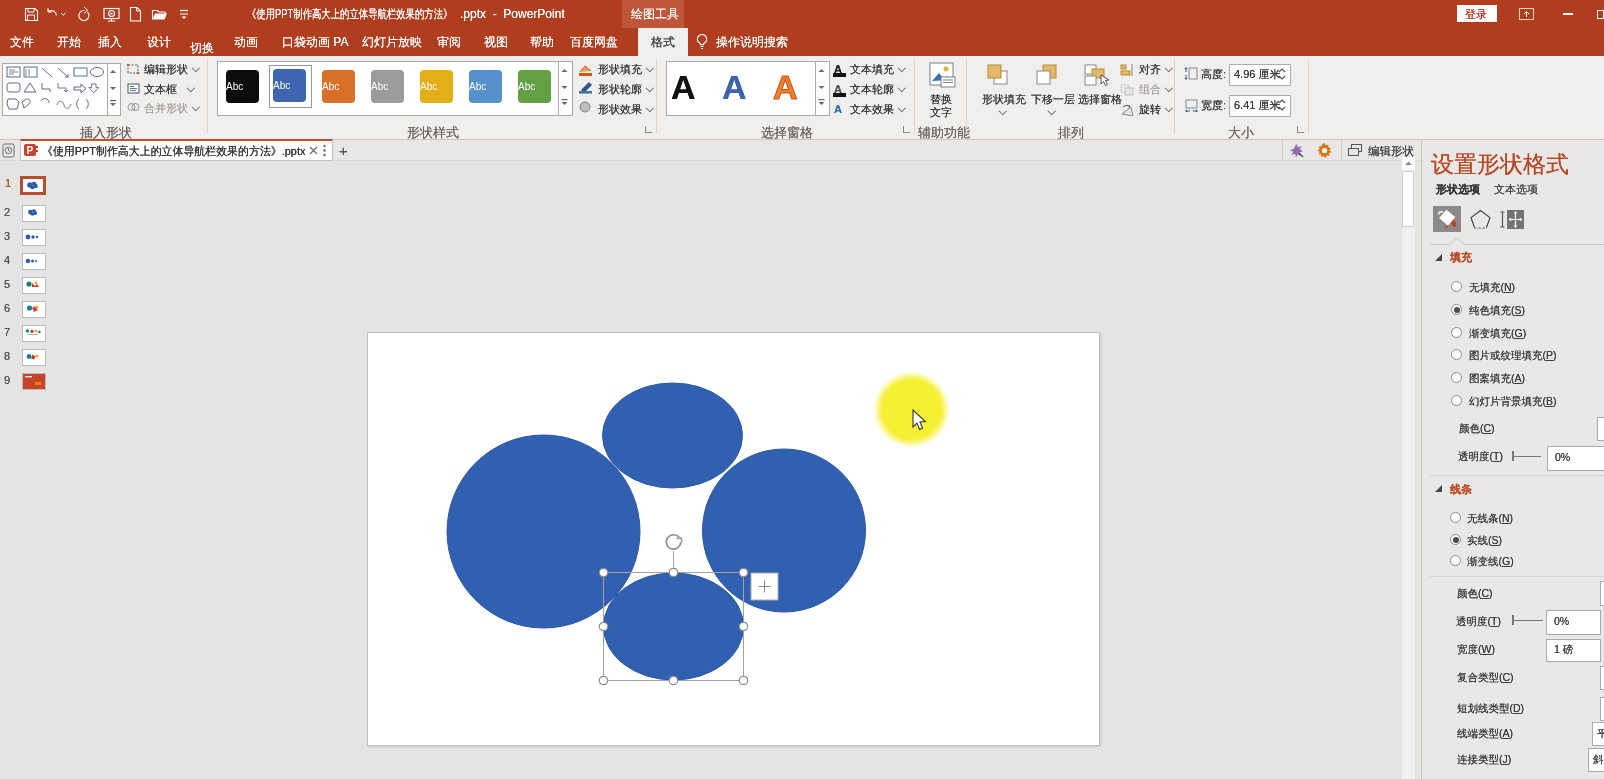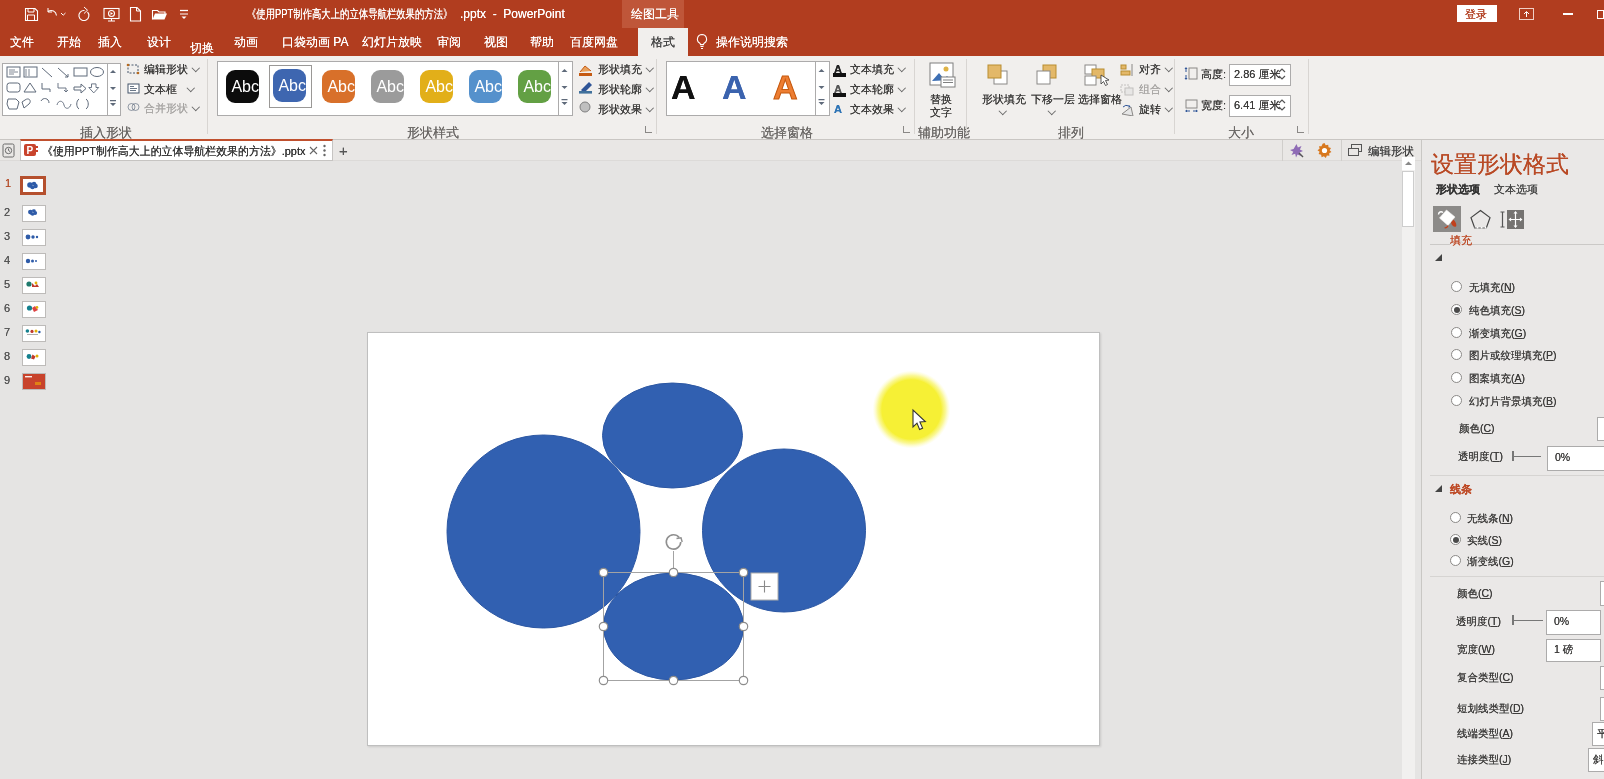--- a/index.html
+++ b/index.html
@@ -3,21 +3,21 @@
 <style>
 html,body{margin:0;padding:0}
 body{width:1604px;height:779px;overflow:hidden;font-family:"Liberation Sans",sans-serif;background:#E5E4E3;position:relative}
 .ab{position:absolute}
 .tx{position:absolute;white-space:nowrap;color:#3b3a39;font-size:11px;line-height:1;text-shadow:0 0 .6px currentColor}
 .t12{font-size:12px}
 .sx{display:inline-block;transform:scaleX(.78);transform-origin:0 0}
 .wt{color:#fff}
 svg{display:block}
 .gallery{background:#fff;border:1px solid #ACABAB}
-.abc{position:absolute;width:33px;height:33px;border-radius:9px;color:#fff;font-size:16px;text-align:right;line-height:33px;top:0}
+.abc{position:absolute;width:33px;height:33px;border-radius:4px;color:#fff;font-size:10px;text-align:left;line-height:33px;top:0}
 .vsep{position:absolute;width:1px;top:59px;height:75px;background:#D8D5D2}
 .glabel{position:absolute;top:124px;font-size:13px;color:#6b6866;white-space:nowrap;text-shadow:0 0 .5px currentColor}
 .dlg{position:absolute;width:6px;height:6px;border-left:1.2px solid #8a8886;border-bottom:1.2px solid #8a8886}
 .radio{position:absolute;width:9px;height:9px;border:1px solid #8b8987;border-radius:50%;background:#fff}
 .radio.sel:after{content:"";position:absolute;left:1.5px;top:1.5px;width:6px;height:6px;border-radius:50%;background:#4a4a4a}
 .ptx{position:absolute;white-space:nowrap;color:#3e3d3c;font-size:10.5px;line-height:1;text-shadow:0 0 .5px currentColor}
 .inbox{position:absolute;background:#fff;border:1px solid #ACABAB}
 u{text-decoration:underline}
 .dn{display:inline-block;width:4.5px;height:4.5px;border-right:1.3px solid #666;border-bottom:1.3px solid #666;transform:rotate(45deg);margin-left:2px;vertical-align:2.5px}
 .dt{position:absolute;width:4.5px;height:4.5px;border-right:1.3px solid #666;border-bottom:1.3px solid #666;transform:rotate(45deg)}
@@ -230,21 +230,21 @@
 <div class="glabel" style="left:1058px">排列</div>
 <div class="vsep" style="left:1174px"></div>
 
 <svg class="ab" style="left:1184px;top:66px" width="15" height="15" viewBox="0 0 15 15" fill="none" stroke="#8a8886">
     <rect x="5" y="2" width="8" height="11"></rect>
     <path d="M2 2v4m0 3v4" stroke="#2f5597"></path>
     <path d="M2 1l1.5 2h-3zM2 14l1.5-2h-3z" fill="#2f5597" stroke="none"></path>
   </svg>
 <div class="tx" style="left:1201px;top:69px">高度:</div>
 <div class="inbox" style="left:1229px;top:64px;width:60px;height:20px"></div>
-<div class="tx" style="left:1234px;top:69px">2.86 厘米</div>
+<div class="tx" style="left:1234px;top:69px">4.96 厘米</div>
 <svg class="ab" style="left:1277px;top:66px" width="10" height="16" viewBox="0 0 10 16" fill="none" stroke="#555" stroke-width="1.2">
     <path d="M2 6l3-3 3 3"></path>
     <path d="M2 10l3 3 3-3"></path>
   </svg>
 <svg class="ab" style="left:1184px;top:97px" width="15" height="15" viewBox="0 0 15 15" fill="none" stroke="#8a8886">
     <rect x="2" y="3" width="11" height="8"></rect>
     <path d="M2 14h4m3 0h4" stroke="#2f5597"></path>
     <path d="M1 14l2-1.5v3zM14 14l-2-1.5v3z" fill="#2f5597" stroke="none"></path>
   </svg>
 <div class="tx" style="left:1201px;top:100px">宽度:</div>
@@ -432,21 +432,21 @@
     <path d="M15.5 3l2 2.6h-4zM15.5 20l2-2.6h-4zM8.5 11.5l2.6-2v4zM22.5 11.5l-2.6-2v4z" fill="#fff"></path>
   </svg>
 <div class="ab" style="left:1430px;top:244px;width:174px;height:1px;background:#CBC9C7"></div>
 <svg class="ab" style="left:1449px;top:238px" width="16" height="7" viewBox="0 0 16 7">
     <path d="M0 7L8 0l8 7z" fill="#EAE8E7"></path>
     <path d="M0 7L8 0l8 7" fill="none" stroke="#CBC9C7" stroke-width="1"></path>
   </svg>
 <svg class="ab" style="left:1434px;top:253px" width="9" height="9" viewBox="0 0 9 9">
     <path d="M8 1v7H1z" fill="#444"></path>
   </svg>
-<div class="tx" style="left:1450px;top:235px;font-weight:normal;color:#BE4A26">填充</div>
+<div class="tx" style="left:1450px;top:252px;font-weight:bold;color:#BE4A26">填充</div>
 <div class="radio" style="left:1451px;top:281px"></div>
 <div class="ptx" style="left:1469px;top:282px">无填充(<u>N</u>)</div>
 <div class="radio sel" style="left:1451px;top:304px"></div>
 <div class="ptx" style="left:1469px;top:305px">纯色填充(<u>S</u>)</div>
 <div class="radio" style="left:1451px;top:327px"></div>
 <div class="ptx" style="left:1469px;top:328px">渐变填充(<u>G</u>)</div>
 <div class="radio" style="left:1451px;top:349px"></div>
 <div class="ptx" style="left:1469px;top:350px">图片或纹理填充(<u>P</u>)</div>
 <div class="radio" style="left:1451px;top:372px"></div>
 <div class="ptx" style="left:1469px;top:373px">图案填充(<u>A</u>)</div>

